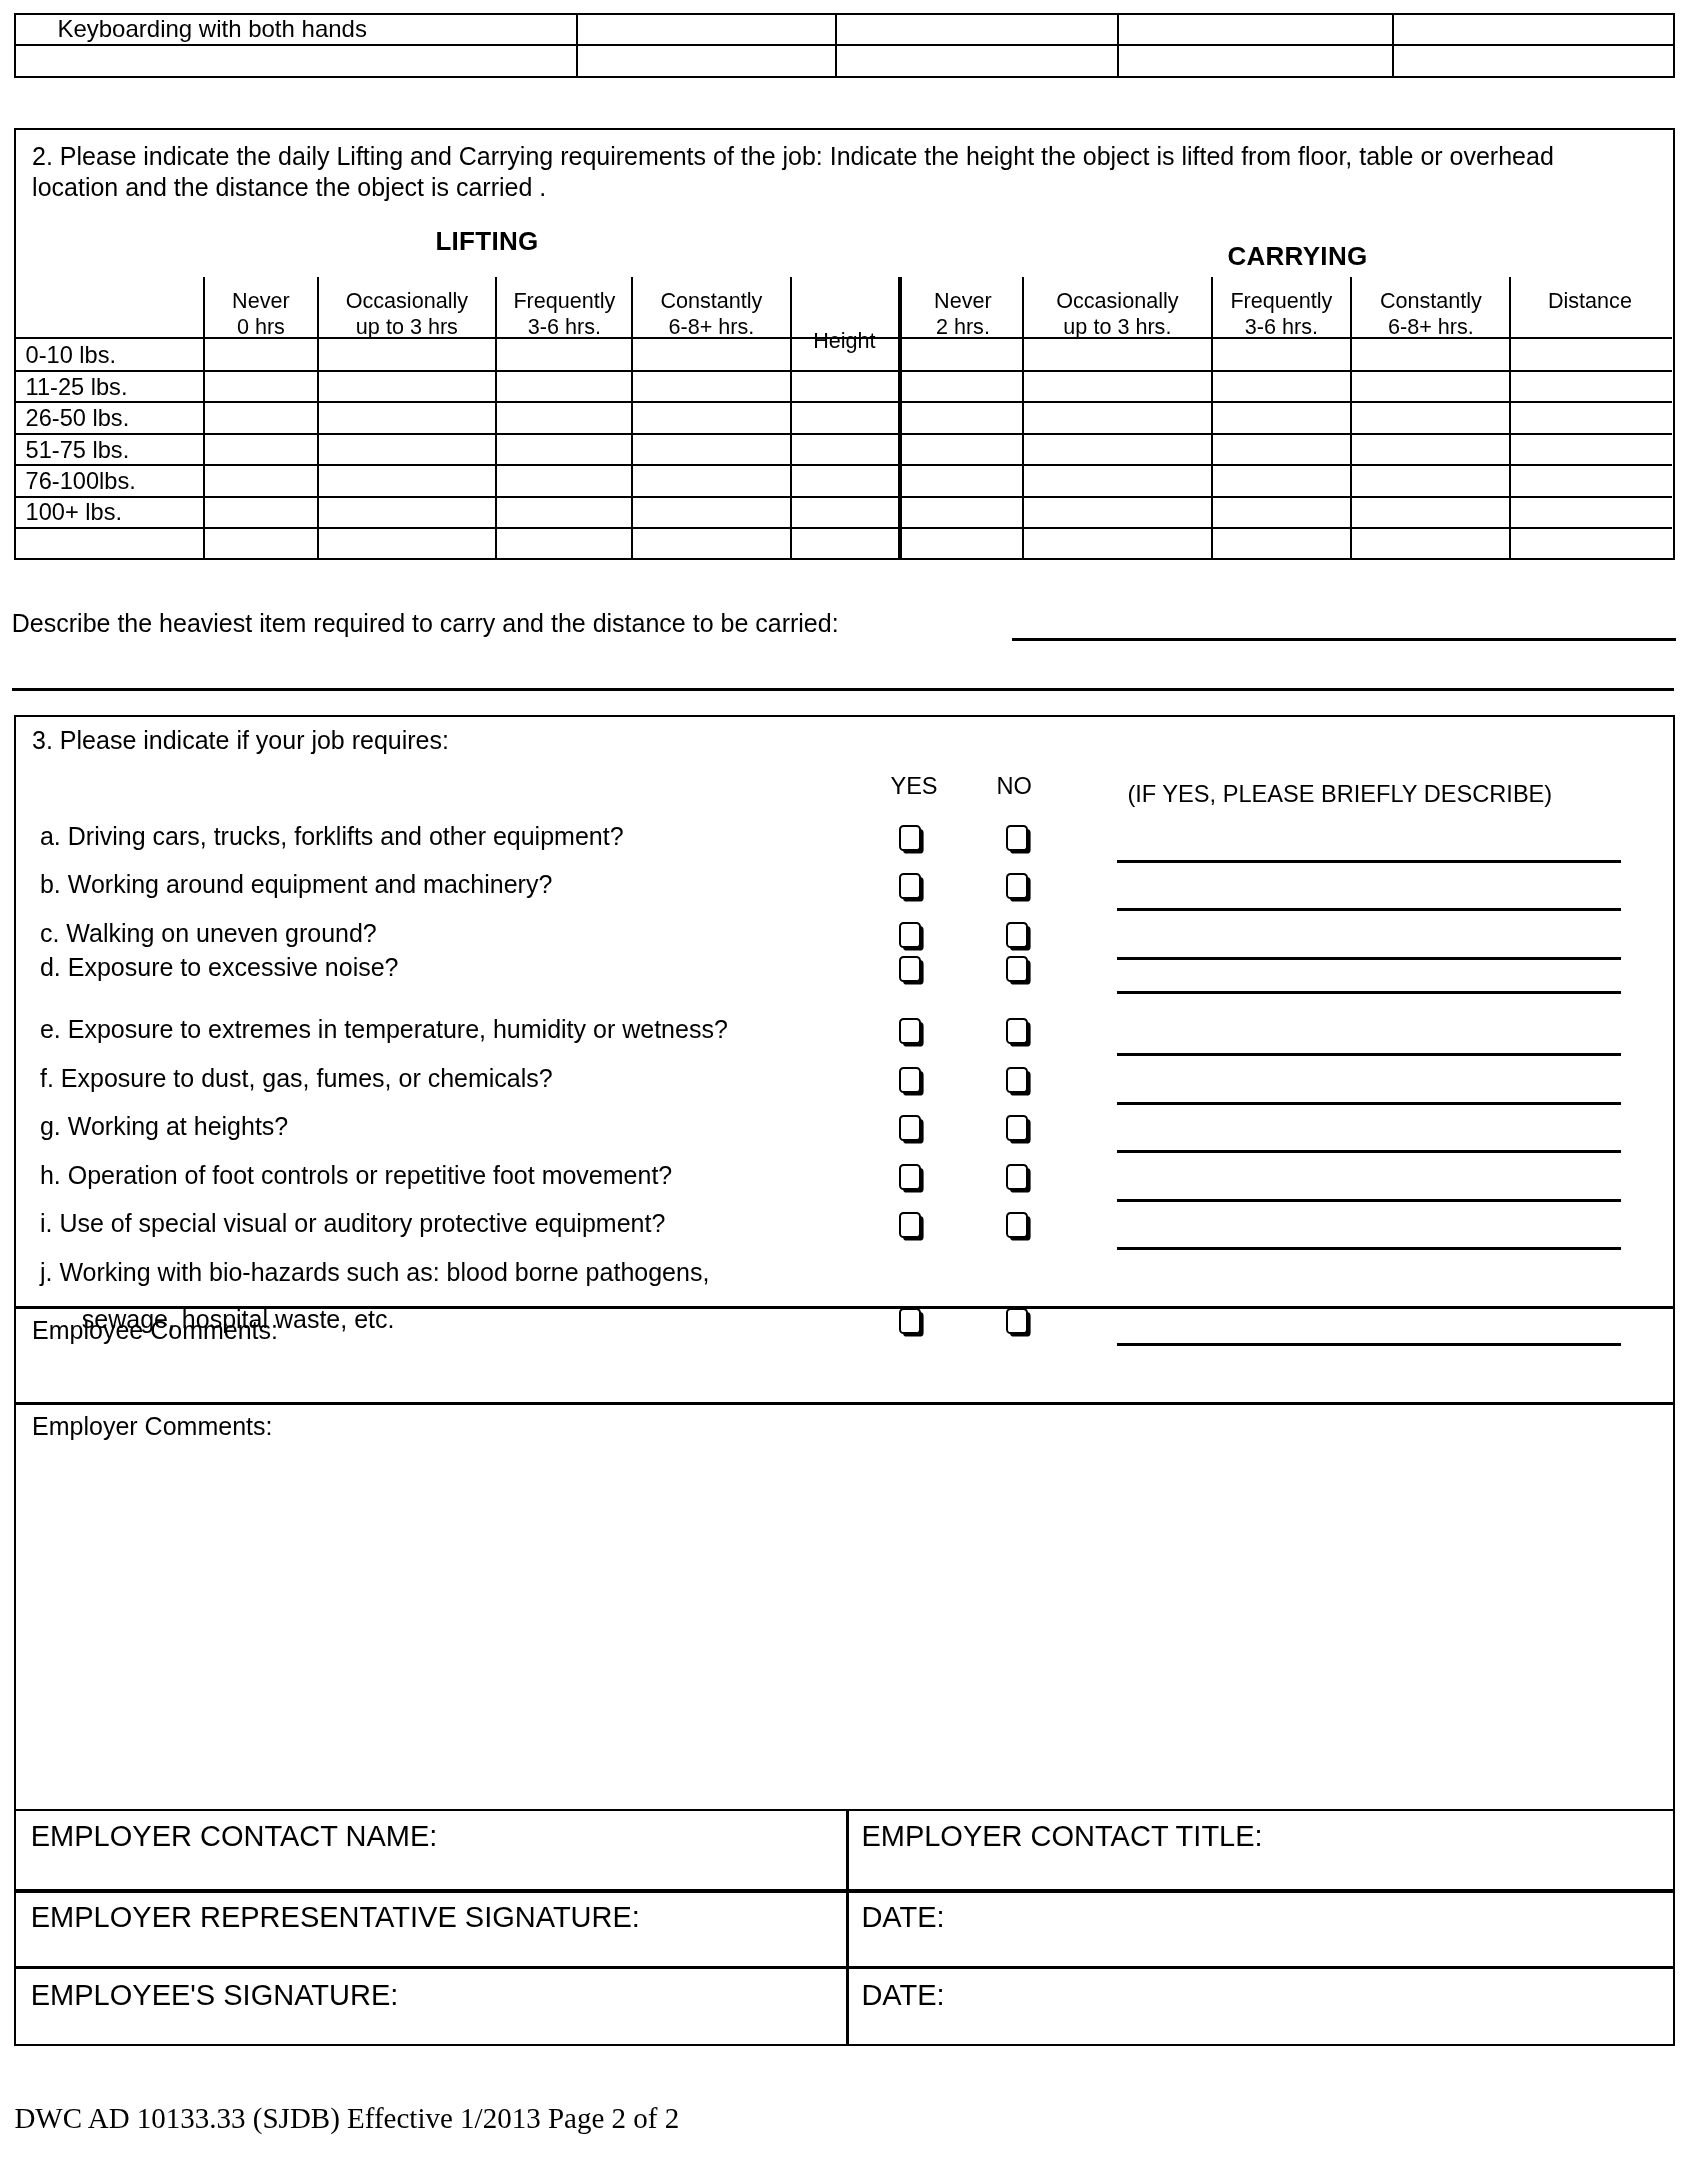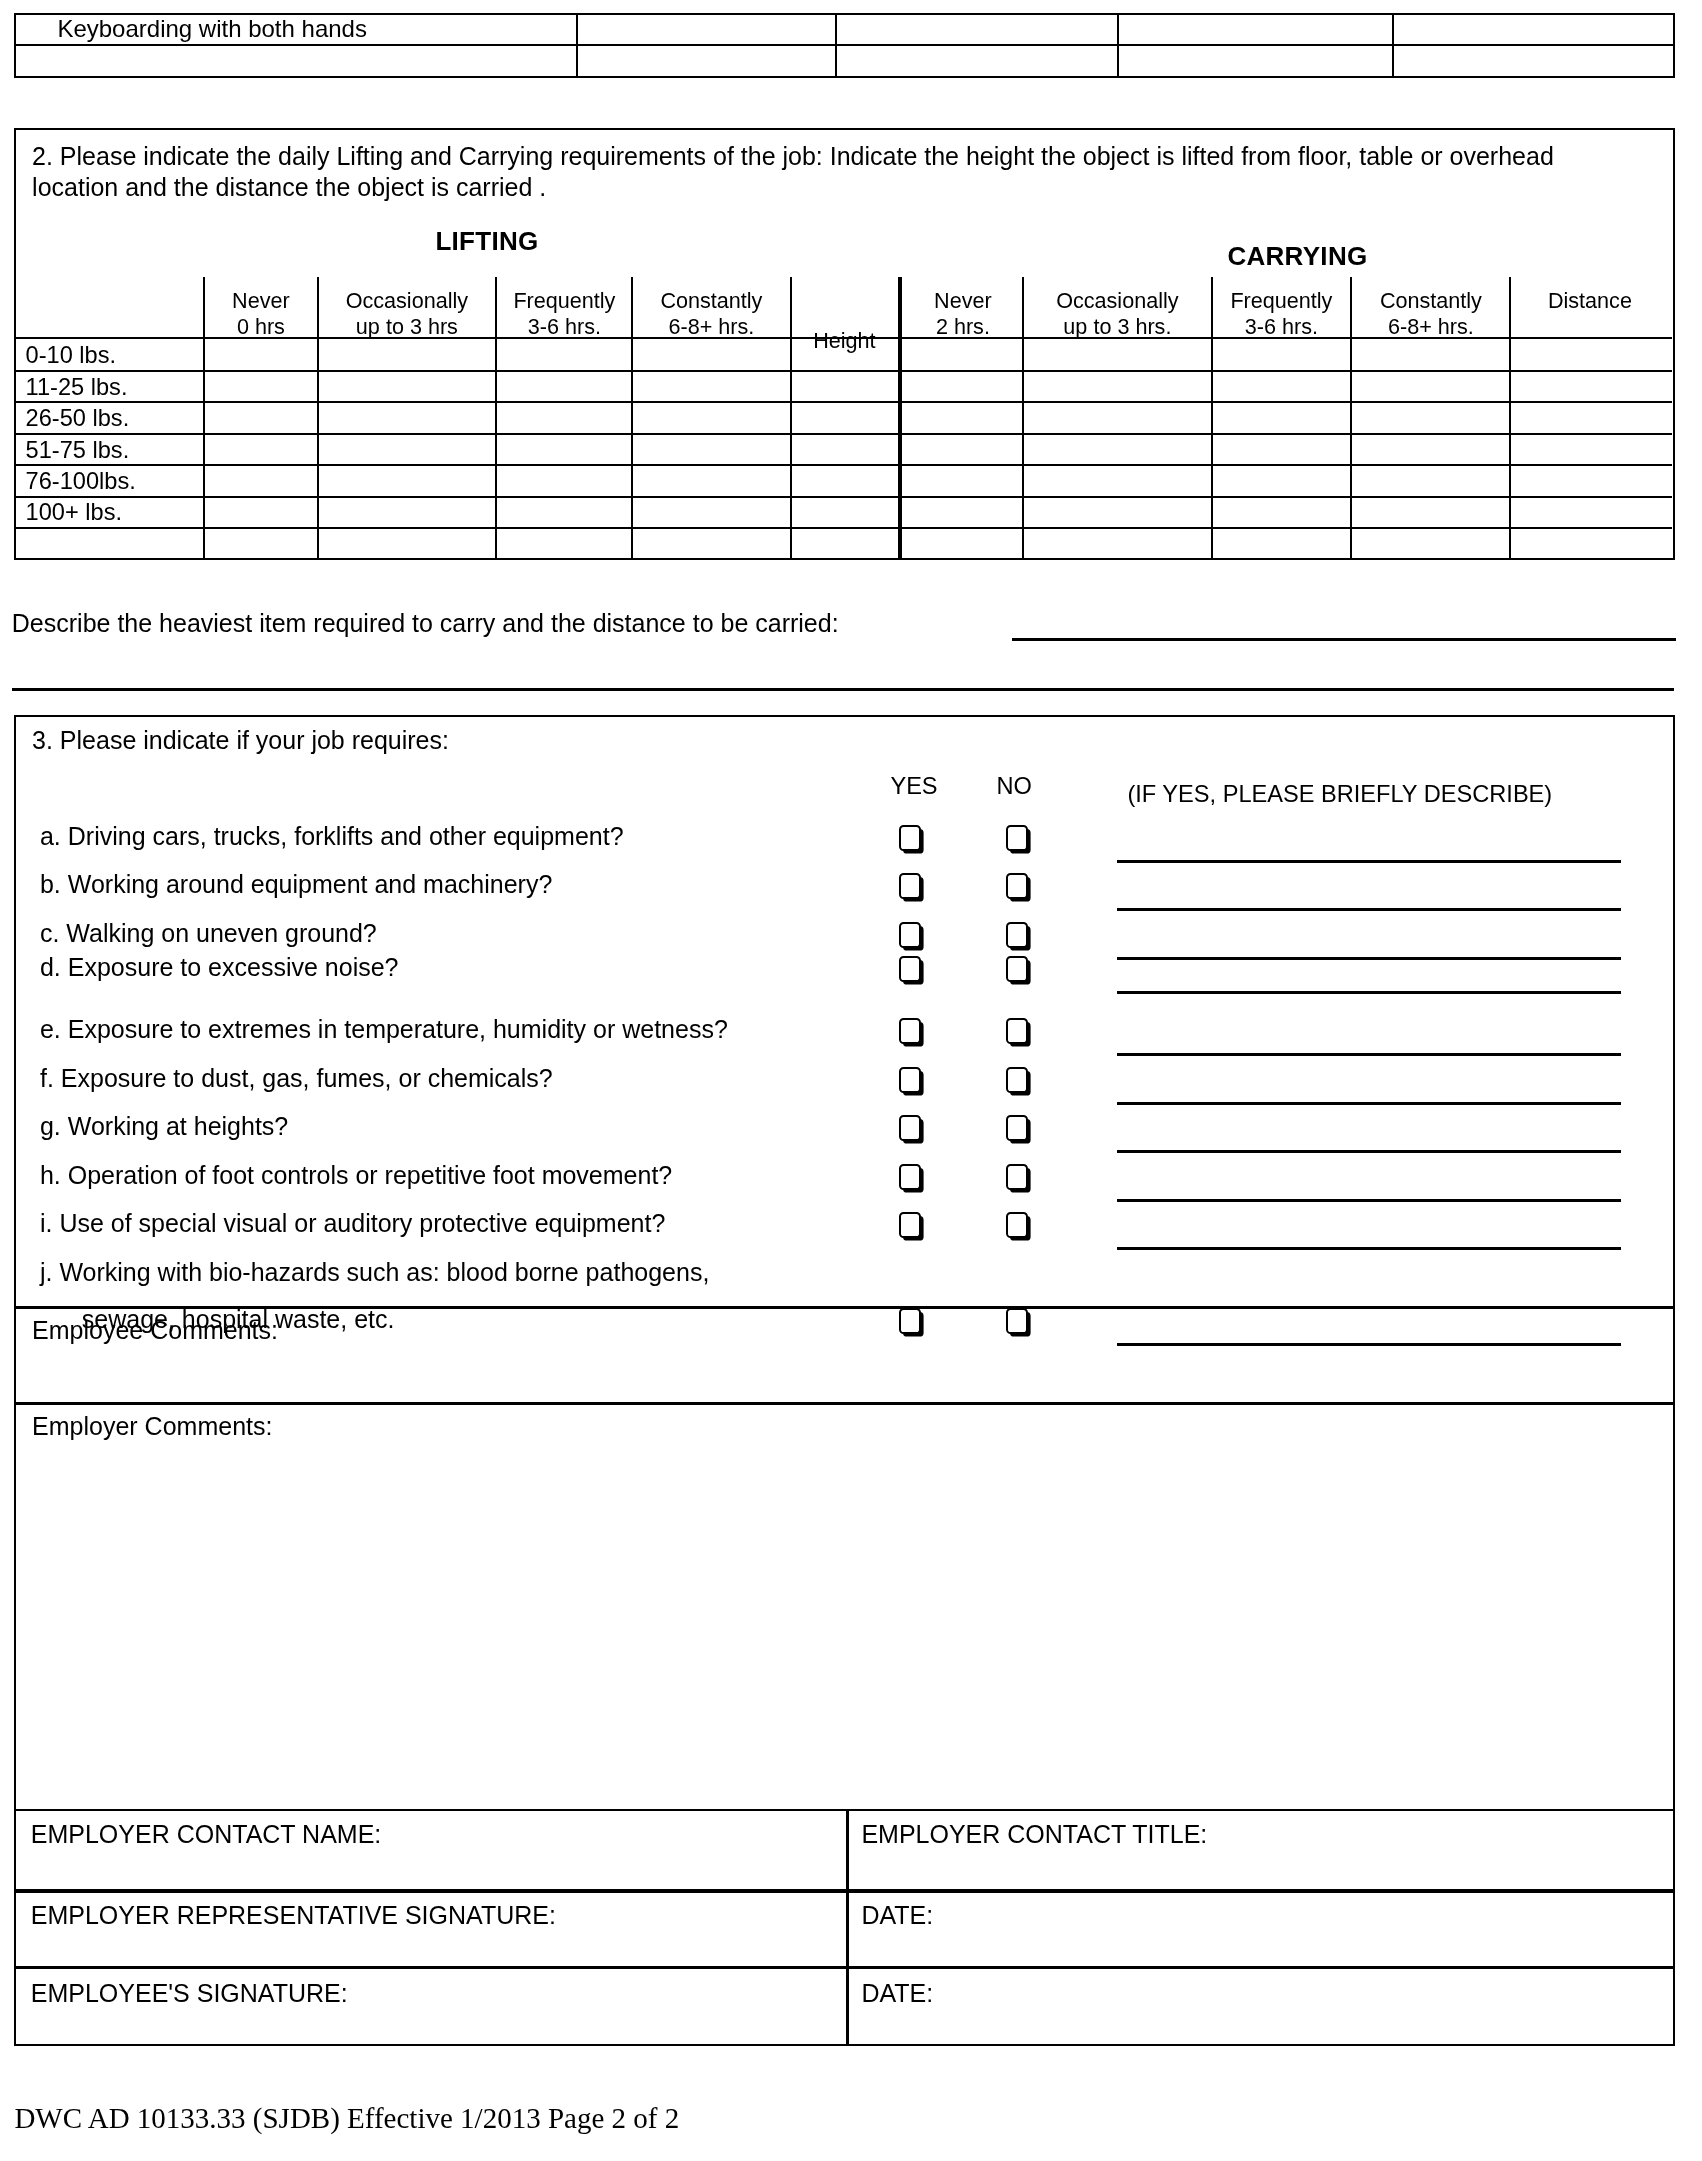--- a/index.html
+++ b/index.html
@@ -208,21 +208,21 @@
   }
   #sigtable .srow.bt { border-top: 3.3px solid #000; }
   #sigtable .svdiv {
     position: absolute;
     left: 830px; top: 0; bottom: 0;
     width: 2.6px; background: #000;
   }
   #sigtable .scell {
     position: absolute;
     top: 9.2px;
-    font-size: 25px;
+    font-size: 29px;
     white-space: nowrap;
   }
   #sigtable .scell.left { left: 14.4px; }
   #sigtable .scell.right { left: 845px; }
 
   
   #footer {
     position: absolute;
     left: 14.4px; top: 2102px;
     font-family: "Liberation Serif", serif;

